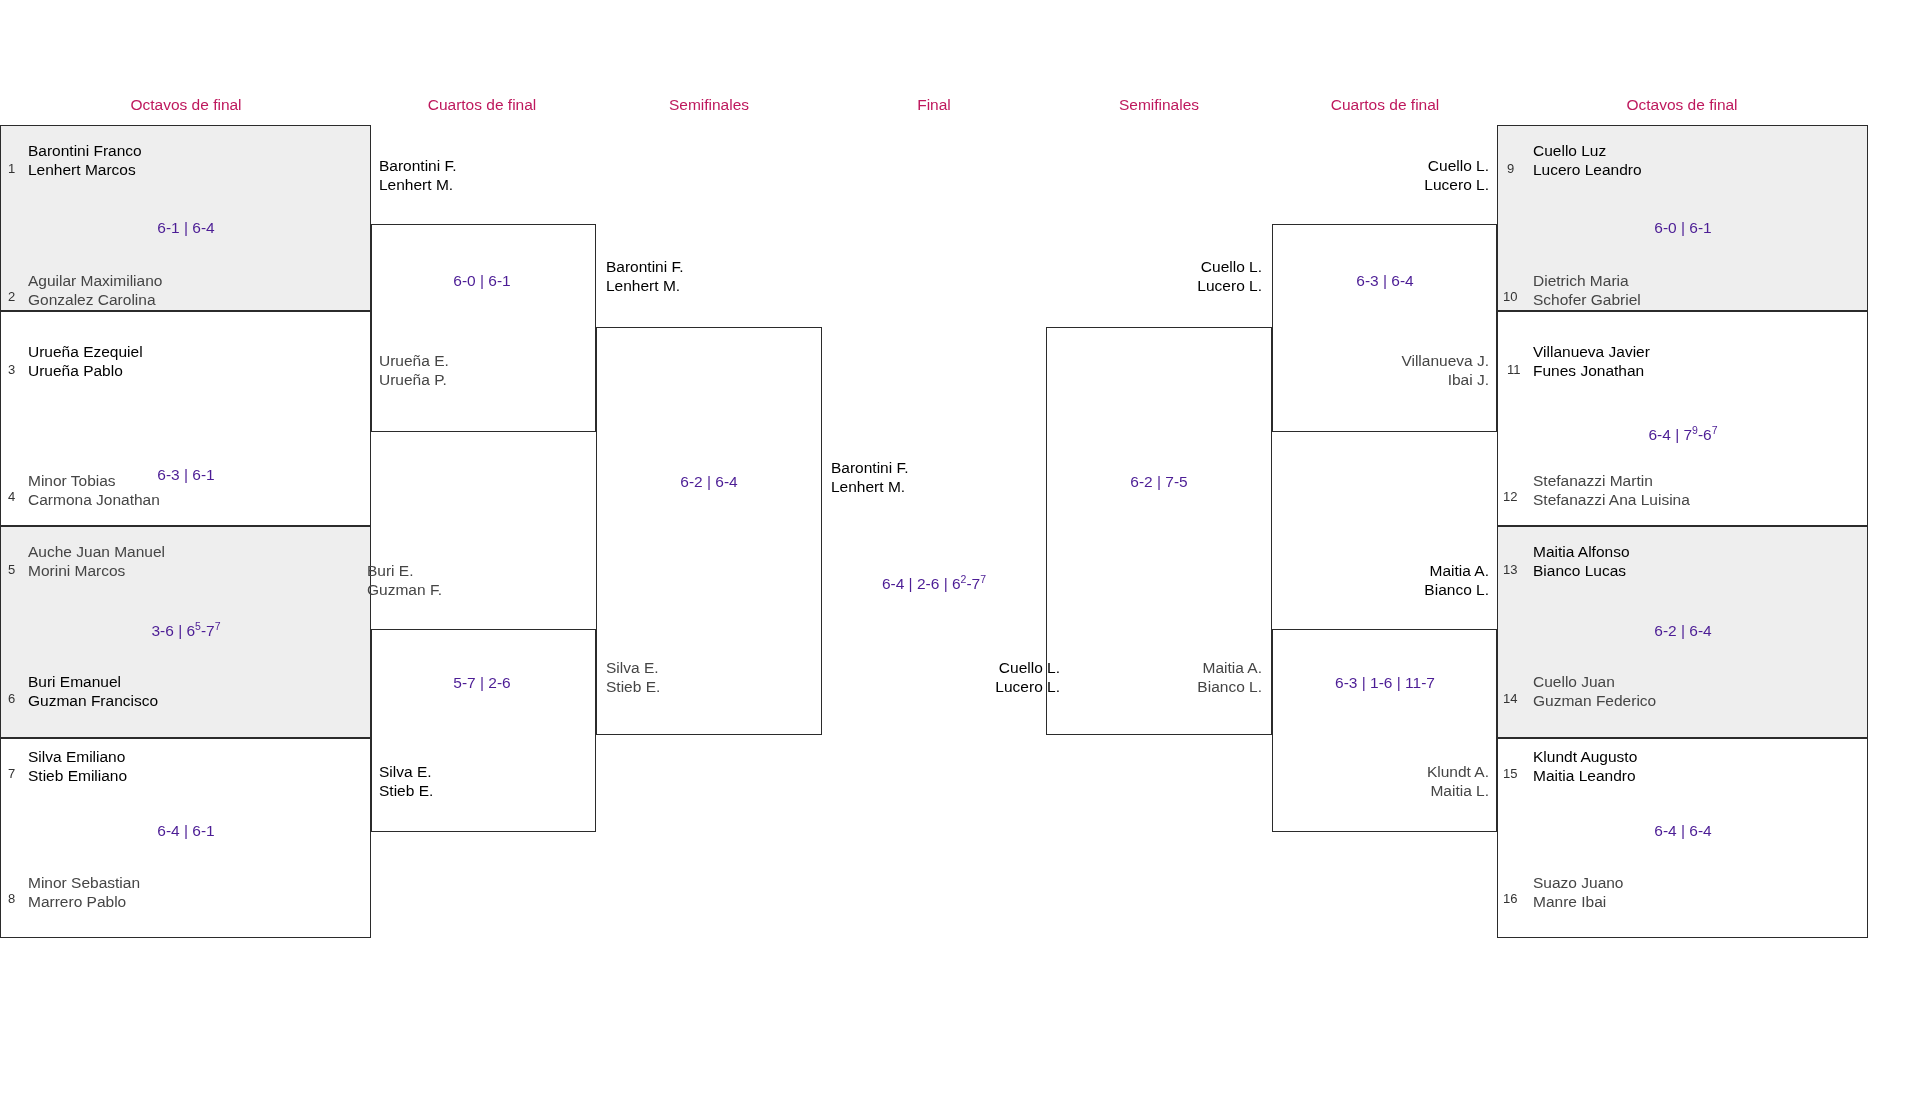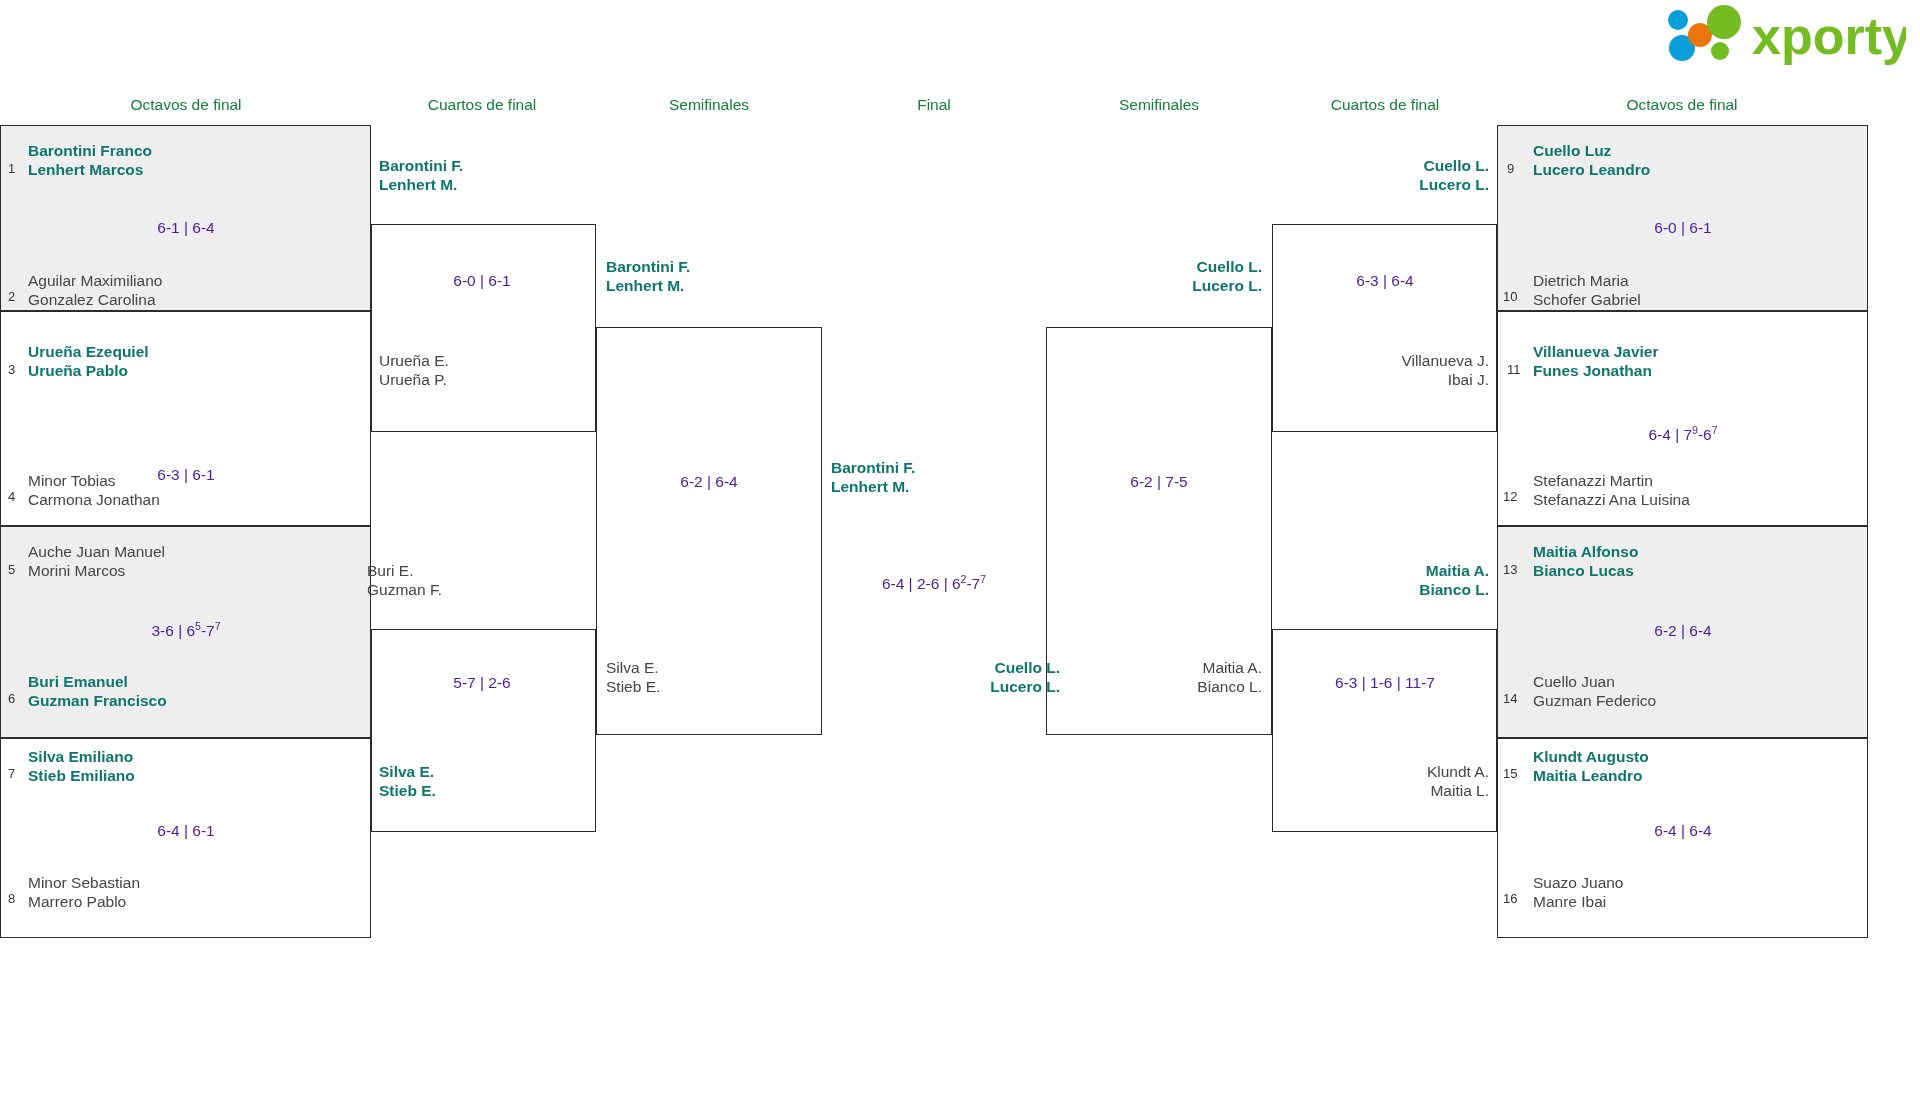--- a/index.html
+++ b/index.html
@@ -41,21 +41,21 @@
     top: 4px;
     width: 250px;
     height: 62px;
   }
 
   
   .round-head {
     position: absolute;
     font-size: 15.5px;
     font-weight: 500;
-    color: #15803d;
+    color: #be185d;
     white-space: nowrap;
     transform: translateX(-50%);
     top: 96px;
   }
 
   
   .bx {
     position: absolute;
     box-sizing: border-box;
     border: 1px solid #2b2b2b;
@@ -72,21 +72,21 @@
   }
 
   
   .team {
     position: absolute;
     font-size: 15.5px;
     line-height: 1.20;
     white-space: nowrap;
   }
   .team .ln { display: block; }
-  .team.win { font-weight: bold; color: #0f766e; }
+  .team.win { font-weight: normal; color: #000000; }
   .team.lose { font-weight: normal; color: #454545; }
   .team.right { text-align: right; }
 
   .seed {
     position: absolute;
     font-size: 13px;
     color: #333333;
     font-weight: normal;
     white-space: nowrap;
   }
@@ -103,30 +103,20 @@
     font-size: 10.5px;
     vertical-align: super;
     line-height: 0;
   }
 </style>
 </head>
 <body>
 
 <div class="header">
 
-  <div class="logo">
-    <svg width="250" height="62" viewBox="0 0 250 62">
-      <circle cx="22" cy="16" r="10" fill="#0a9fdb"></circle>
-      <circle cx="26" cy="44" r="13" fill="#0a9fdb"></circle>
-      <circle cx="44" cy="31" r="12" fill="#e8760c"></circle>
-      <circle cx="68" cy="18" r="17" fill="#74bc21"></circle>
-      <circle cx="64" cy="47" r="9" fill="#74bc21"></circle>
-      <text x="96" y="50" font-family="Liberation Sans, sans-serif" font-size="52" font-weight="bold" fill="#74bc21">xporty</text>
-    </svg>
-  </div>
 </div>
 
 <div class="round-head" style="left:186px;">Octavos de final</div>
 <div class="round-head" style="left:482px;">Cuartos de final</div>
 <div class="round-head" style="left:709px;">Semifinales</div>
 <div class="round-head" style="left:934px;">Final</div>
 <div class="round-head" style="left:1159px;">Semifinales</div>
 <div class="round-head" style="left:1385px;">Cuartos de final</div>
 <div class="round-head" style="left:1682px;">Octavos de final</div>
 

